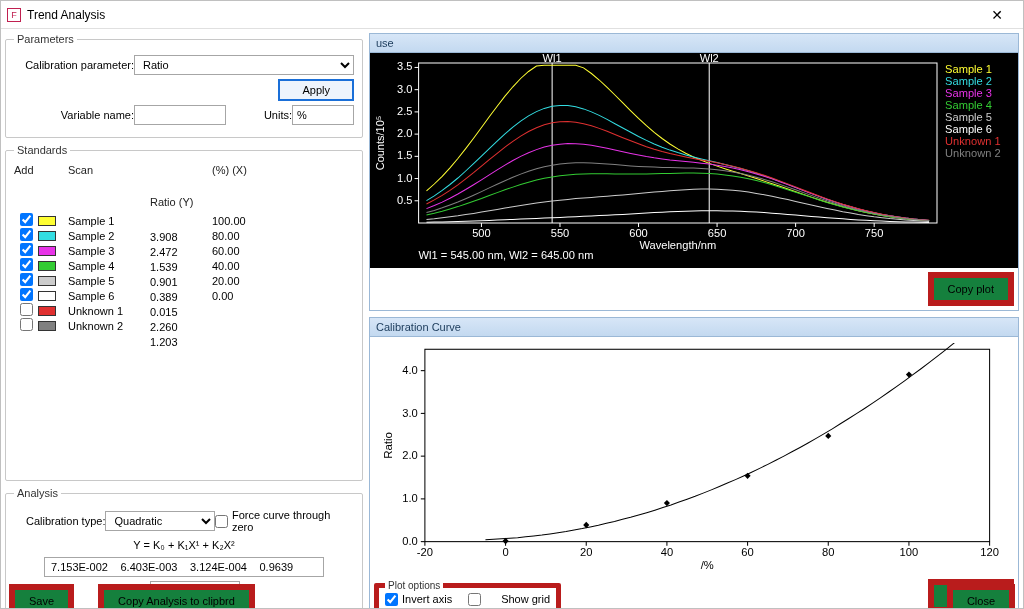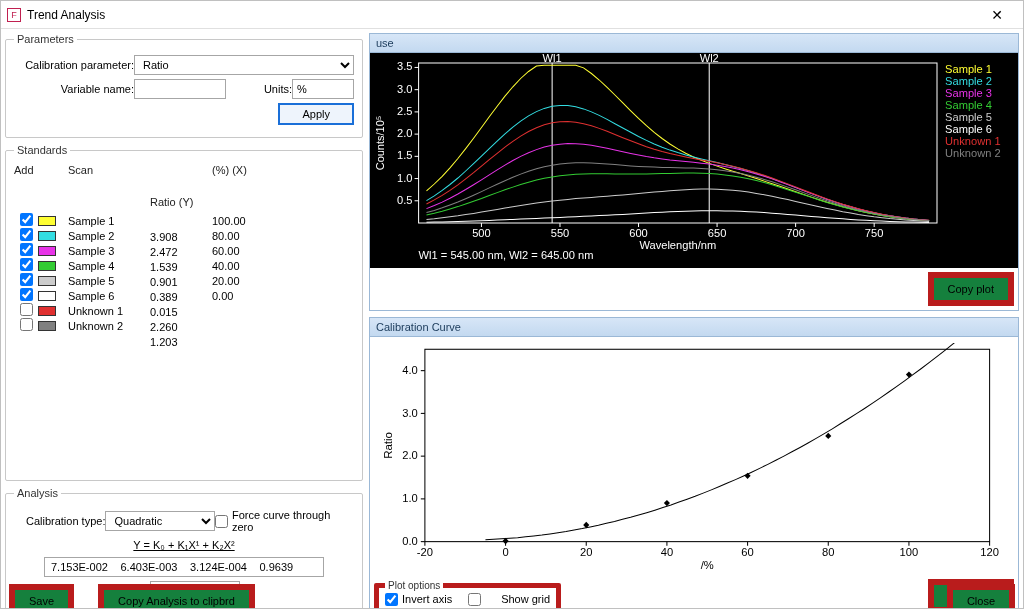--- a/index.html
+++ b/index.html
@@ -29,21 +29,21 @@
   .stand-head { display: flex; padding: 2px 0 4px 0; font-size: 11px; color: #222; }
   .stand-body { height: 260px; overflow: auto; border-top: 1px solid transparent; }
   .srow { display: flex; align-items: center; height: 15px; padding: 0; }
   .srow .cb { width: 24px; text-align: center; }
   .color-sw { width: 18px; height: 10px; border: 1px solid #333; margin-right: 8px; }
   .col-add { width: 24px; }
   .col-sw { width: 30px; }
   .col-scan { width: 82px; }
   .col-ratio { width: 62px; margin-top: 32px; }
   .col-pct { width: 70px; }
-  .formula { text-align: center; margin: 6px 0; text-decoration: underline; }
+  .formula { text-align: center; margin: 6px 0; }
   .coef-table { border: 1px solid #a6a6a6; margin: 4px auto; width: 280px; }
   .coef-head, .coef-row { display: flex; }
   .coef-head div, .coef-row div { flex: 1; padding: 3px 6px; }
   .coef-head { border-bottom: 1px solid #d0d0d0; }
   .chi-row { display: flex; align-items: center; justify-content: center; gap: 6px; margin-top: 4px; }
   .footer { display: flex; padding: 4px 8px; gap: 24px; align-items: flex-start; }
   .footer .spacer { flex: 1; }
   .use-body { background: #000; height: 215px; position: relative; }
   .copy-row { display: flex; justify-content: flex-end; padding: 4px; }
   .plot-opts { border: 5px solid #b91c1c; padding: 2px 6px; display: flex; gap: 16px; align-items: center; }
@@ -66,28 +66,28 @@
   <div class="left">
 
     <fieldset>
       <legend>Parameters</legend>
       <div class="row">
         <div class="lab" style="width:120px">Calibration parameter:</div>
         <select style="flex:1">
           <option>Ratio</option>
         </select>
       </div>
+      <div class="row" style="justify-content:flex-end">
+        <button class="btn primary primary-wide">Apply</button>
+      </div>
       <div class="row">
         <div class="lab" style="width:120px">Variable name:</div>
         <input type="text" style="width: 92px;" value="">
         <div class="lab" style="flex:1;text-align:right">Units:</div>
         <input type="text" style="width: 62px;" value="%">
-      </div>
-      <div class="row" style="justify-content:flex-end">
-        <button class="btn primary primary-wide">Apply</button>
       </div>
     </fieldset>
 
     <fieldset style="flex:1;display:flex;flex-direction:column">
       <legend>Standards</legend>
       <div class="stand-head">
         <div class="col-add">Add</div>
         <div class="col-sw"></div>
         <div class="col-scan">Scan</div>
         <div class="col-ratio">Ratio (Y)</div>

